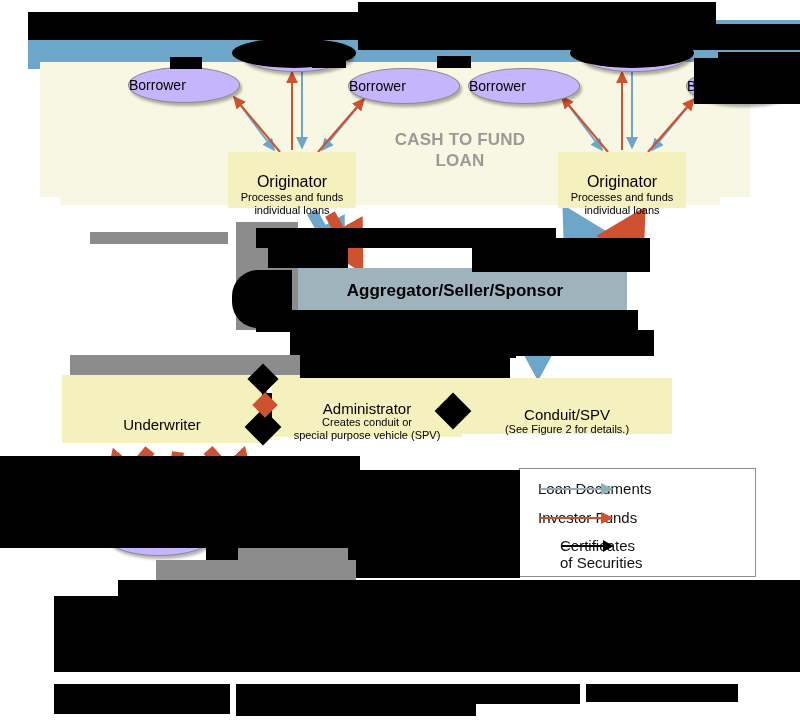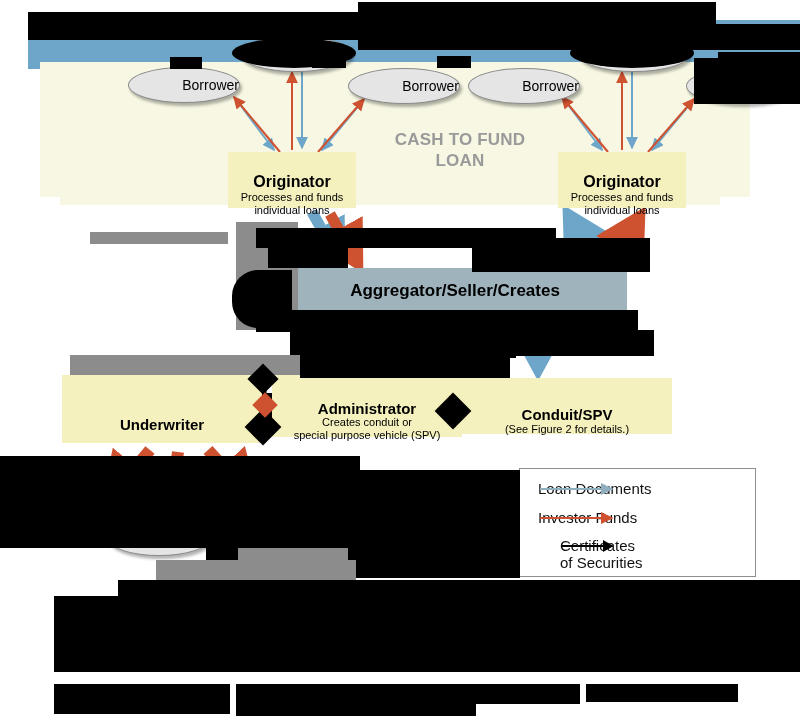--- a/index.html
+++ b/index.html
@@ -8,31 +8,31 @@
   #stage{position:absolute;left:0;top:0;width:800px;height:723px;overflow:hidden;}
   .lyr{position:absolute;}
 
   
   .band-blue{background:#6DA6C9;}
   .band-cream{background:#F7F7E3;}
 
   
   .nodebox{position:absolute;background:#F4F1BE;text-align:center;
            display:flex;flex-direction:column;justify-content:center;align-items:center;}
-  .nodebox .ttl{font-weight:bold;color:#000;line-height:1.05;margin-top:31px;}
+  .nodebox .ttl{font-weight:normal;color:#000;line-height:1.05;margin-top:31px;}
   .nodebox .sub{color:#000;line-height:1.18;}
 
   .aggbox{position:absolute;background:#9FB3BC;display:flex;flex-direction:column;
           justify-content:center;align-items:center;text-align:center;}
   .aggbox .ttl{font-weight:bold;font-size:17px;color:#000;}
   .aggbox .sub{font-size:11.5px;color:#000;margin-top:2px;}
 
   
-  .oval{position:absolute;background:#e5e5e5;border:1px solid #8a8a8a;border-radius:50%;
-        display:flex;align-items:center;justify-content:flex-end;color:#000;
+  .oval{position:absolute;background:#c4b5fd;border:1px solid #8a8a8a;border-radius:50%;
+        display:flex;align-items:center;justify-content:flex-start;color:#000;
         box-shadow:2px 3px 3px rgba(0,0,0,.30);}
 
   
   .cashlbl{position:absolute;color:#9A9A9A;font-weight:bold;font-size:17px;
            line-height:1.22;text-align:center;letter-spacing:.2px;}
 
   
   #legend{position:absolute;background:#fff;border:1px solid #8e8e8e;}
   .lgrow{position:absolute;display:flex;align-items:flex-start;}
   .lglbl{font-size:15px;color:#111;line-height:1.12;white-space:pre-line;}
@@ -114,21 +114,21 @@
 individual loans</div>
   </div>
 
   <div class="nodebox" style="left:558px;top:152px;width:128px;height:56px;">
     <div class="ttl" style="font-size:16px;">Originator</div>
     <div class="sub" style="font-size:11px;white-space:pre-line;">Processes and funds
 individual loans</div>
   </div>
 
   <div class="aggbox" style="left:283px;top:268px;width:344px;height:45px;">
-    <div class="ttl">Aggregator/Seller/Creates</div>
+    <div class="ttl">Aggregator/Seller/Sponsor</div>
   </div>
 
   <div class="nodebox" style="left:62px;top:375px;width:200px;height:68px;">
     <div class="ttl" style="font-size:15px;">Underwriter</div>
   </div>
 
   <div class="nodebox" style="left:272px;top:375px;width:190px;height:62px;">
     <div class="ttl" style="font-size:15px;">Administrator</div>
     <div class="sub" style="font-size:11px;white-space:pre-line;">Creates conduit or
 special purpose vehicle (SPV)</div>

